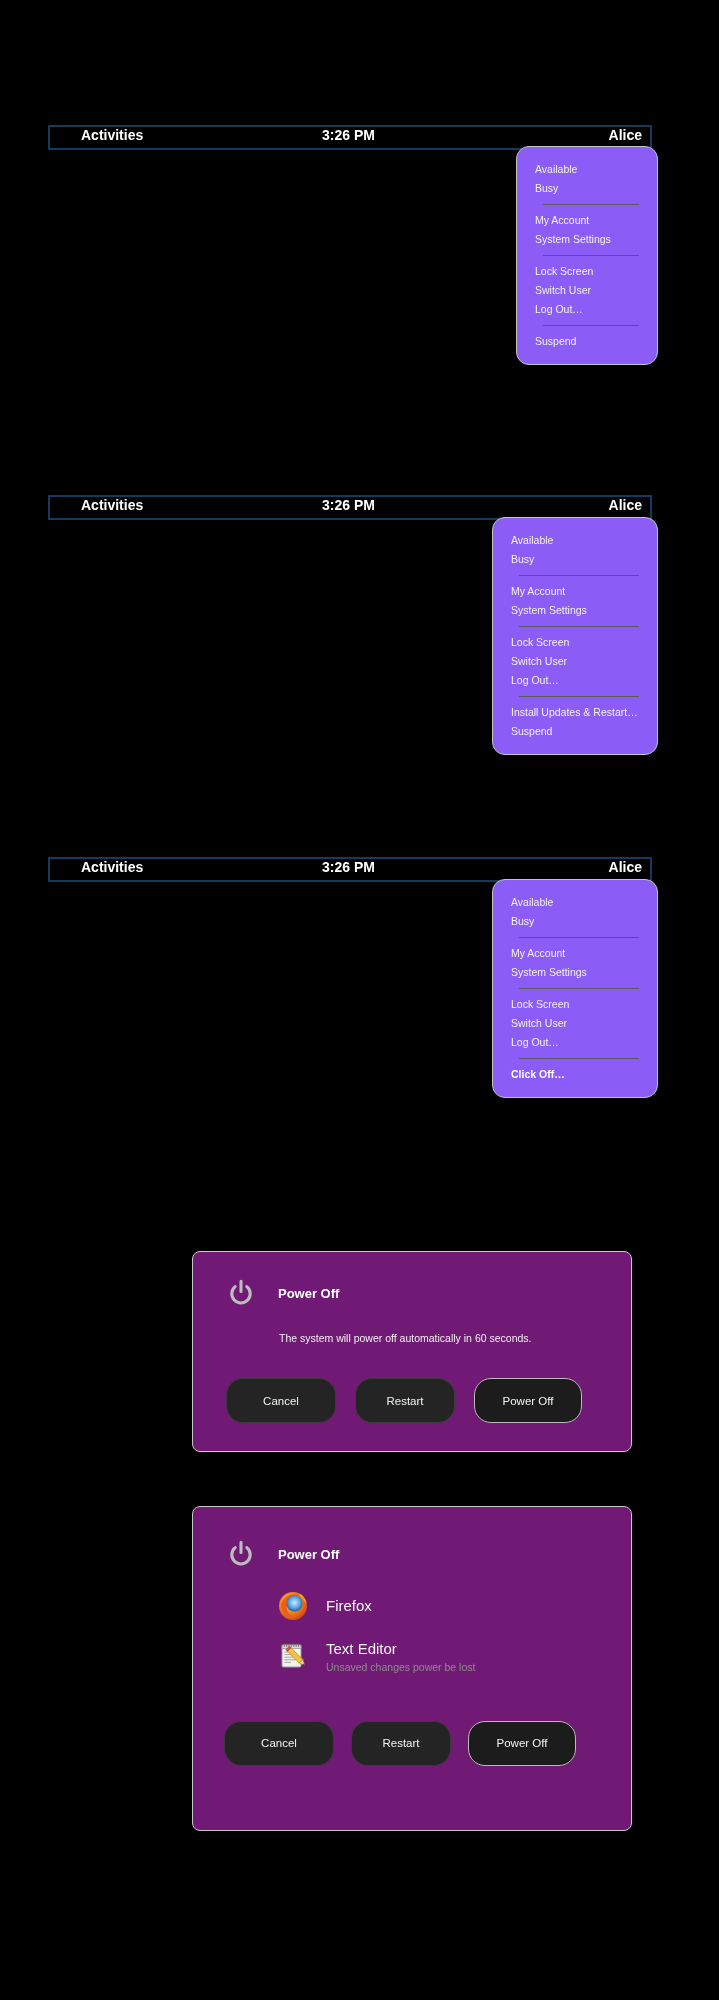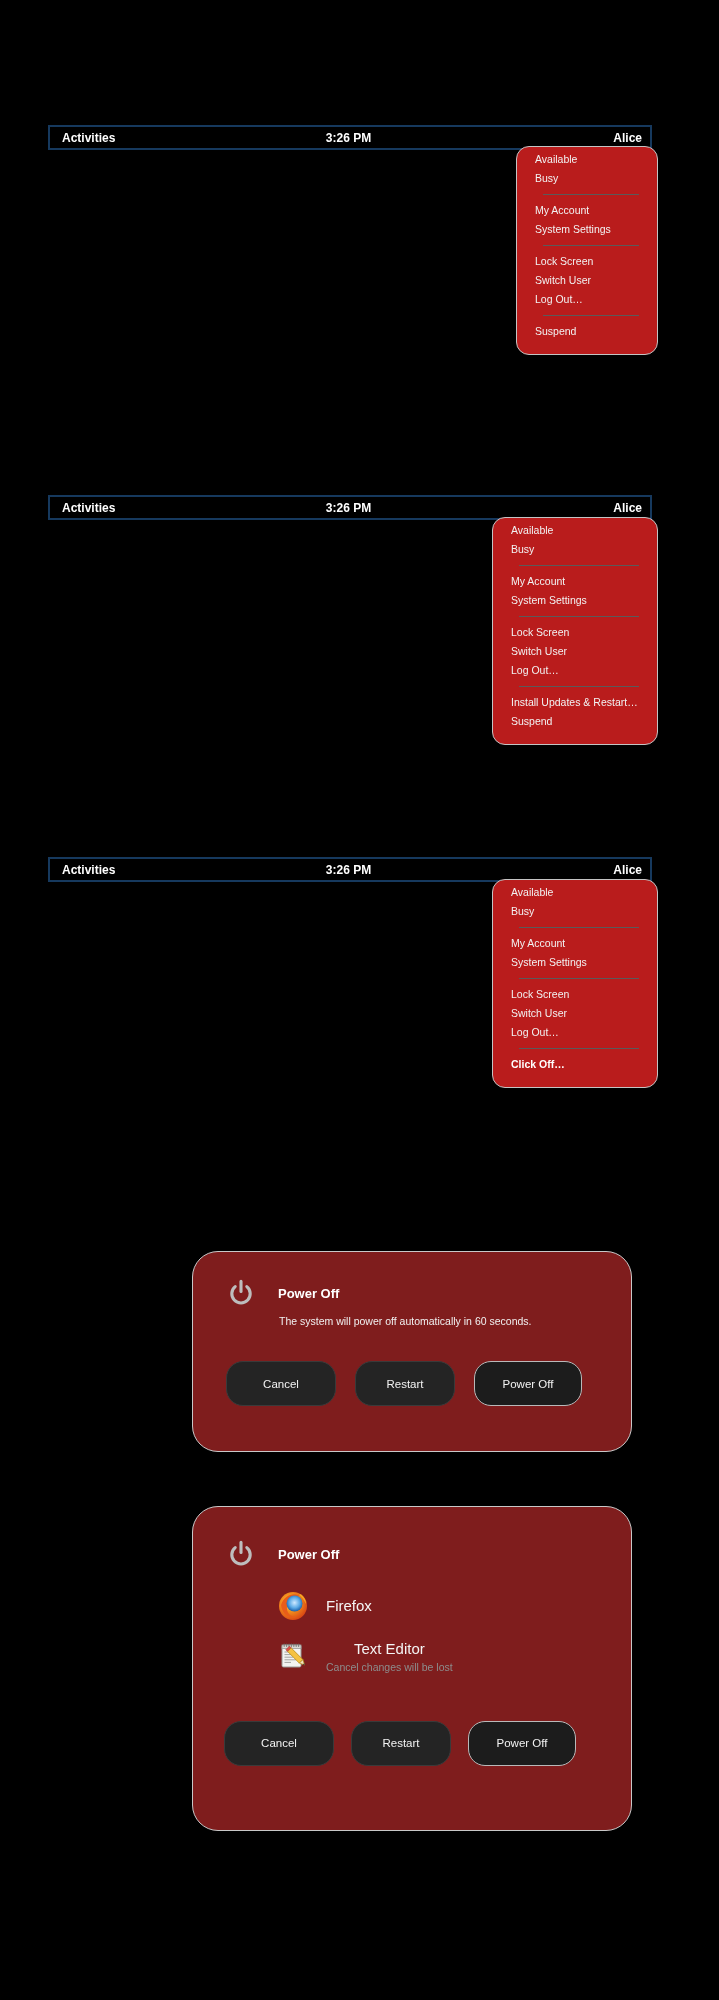--- a/index.html
+++ b/index.html
@@ -20,44 +20,45 @@
 
   
   .topbar {
     position: absolute;
     left: 48px;
     width: 604px;
     height: 25px;
     background: #000000;
     border: 2px solid #16395e;
     display: flex;
-    align-items: center;
+    align-items: flex-start;
     color: #ffffff;
-    font-size: 12px;
+    font-size: 14px;
     font-weight: bold;
+    padding-left: 19px;
   }
   .topbar .tb-activities { padding-left: 12px; }
   .topbar .tb-clock {
     position: absolute;
     left: 0; right: 3px;
     text-align: center;
     pointer-events: none;
   }
   .topbar .tb-user {
     position: absolute;
     right: 8px;
   }
 
   
   .menu {
     position: absolute;
-    background: #b91c1c;
+    background: #8b5cf6;
     border: 1.4px solid #c4c4c4;
     border-radius: 13px;
-    padding: 3px 0 13px 0;
+    padding: 13px 0 13px 0;
   }
   .menu .mi {
     color: #f2f2f2;
     font-size: 10.5px;
     line-height: 1;
     padding: 0 16px 0 18px;
     height: 19px;
     display: flex;
     align-items: center;
     white-space: nowrap;
@@ -65,23 +66,23 @@
   .menu .mi.bold { font-weight: bold; color: #ffffff; }
   .menu .sep {
     height: 1px;
     background: #5a5a5a;
     margin: 6px 18px 6px 26px;
   }
 
   
   .dialog {
     position: absolute;
-    background: #7f1d1d;
+    background: #701a75;
     border: 1.4px solid #c8c8c8;
-    border-radius: 26px;
+    border-radius: 8px;
   }
   .dlg-head {
     display: flex;
     align-items: center;
   }
   .power-icon {
     width: 30px; height: 30px;
     flex: 0 0 auto;
   }
   .dlg-title {
@@ -203,21 +204,21 @@
     <div class="dlg-head" style="padding:26px 0 0 33px;">
       <span class="power-icon">
         <svg width="30" height="30" viewBox="0 0 30 30">
           <path d="M9.2 8.6 A9.2 9.2 0 1 0 20.8 8.6" fill="none" stroke="#bdbdbd" stroke-width="3.1" stroke-linecap="round"></path>
           <line x1="15" y1="3.4" x2="15" y2="13.4" stroke="#bdbdbd" stroke-width="3.1" stroke-linecap="round"></line>
         </svg>
       </span>
       <span class="dlg-title">Power Off</span>
     </div>
 
-    <div class="dlg-body" style="margin:6px 0 0 86px; width:330px;">The system will power off automatically in 60 seconds.</div>
+    <div class="dlg-body" style="margin:23px 0 0 86px; width:330px;">The system will power off automatically in 60 seconds.</div>
 
     <div class="btn-row" id="btns-0" style="margin:33px 0 0 33px; gap:19px;">
         <div class="btn" style="width: 110px;">Cancel</div>
         <div class="btn" style="width: 100px;">Restart</div>
         <div class="btn suggested" style="width: 108px;">Power Off</div>
       </div>
   </div>
 
   <div class="dialog" style="top:1506px; left:192px; width:440px; height:325px;">
 
@@ -250,21 +251,21 @@
   </defs>
   <circle cx="15" cy="15" r="14" fill="url(#ffg)"></circle>
   <path d="M3 14 C6 4 16 1 22 5 C15 5 10 9 9 15 C8 22 13 27 20 26 C11 29 4 23 3 14 Z" fill="#e85d1a"></path>
   <circle cx="16.5" cy="12.5" r="8" fill="url(#ffb)"></circle>
   <path d="M22 3 C26 5 28 9 28 13 C26 9 24 6 21 4 Z" fill="#f6a623"></path>
 </svg></span>
           <div>
             <div class="app-name">Firefox</div>
           </div>
         </div>
-        <div class="app-row" style="margin-top: 17px; text-align: center;">
+        <div class="app-row" style="margin-top: 17px;">
           <span class="app-icon">
 <svg width="30" height="30" viewBox="0 0 30 30">
   <rect x="4" y="4" width="19" height="22" rx="1.5" fill="#f3f3f1" stroke="#9a9a96" stroke-width="1"></rect>
   <rect x="4" y="4" width="19" height="3.4" fill="#d9d9d4" stroke="#9a9a96" stroke-width="0.8"></rect>
   <g stroke="#6d6d6a" stroke-width="0.8">
     <line x1="6.2" y1="2.6" x2="6.2" y2="6"></line>
                 <line x1="8.6" y1="2.6" x2="8.6" y2="6"></line>
     <line x1="11" y1="2.6" x2="11" y2="6"></line>
                 <line x1="13.4" y1="2.6" x2="13.4" y2="6"></line>
     <line x1="15.8" y1="2.6" x2="15.8" y2="6"></line>
@@ -280,21 +281,21 @@
   </g>
   <g transform="rotate(-45 19 16)">
     <rect x="16.3" y="5" width="5" height="17" fill="#f5c242" stroke="#b88b17" stroke-width="0.7"></rect>
     <polygon points="16.3,22 21.3,22 18.8,27" fill="#f0e2c0" stroke="#b88b17" stroke-width="0.7"></polygon>
     <polygon points="17.6,25.4 20,25.4 18.8,27" fill="#3a3a3a"></polygon>
     <rect x="16.3" y="3" width="5" height="2.2" fill="#e0504a" stroke="#a8362f" stroke-width="0.6"></rect>
   </g>
 </svg></span>
           <div>
             <div class="app-name">Text Editor</div>
-            <div class="app-sub">Cancel changes will be lost</div>
+            <div class="app-sub">Unsaved changes power be lost</div>
           </div>
         </div>
       </div>
 
     <div class="btn-row" id="btns-1" style="margin:46px 0 0 31px; gap:17px;">
         <div class="btn" style="width: 110px;">Cancel</div>
         <div class="btn" style="width: 100px;">Restart</div>
         <div class="btn suggested" style="width: 108px;">Power Off</div>
       </div>
   </div>

